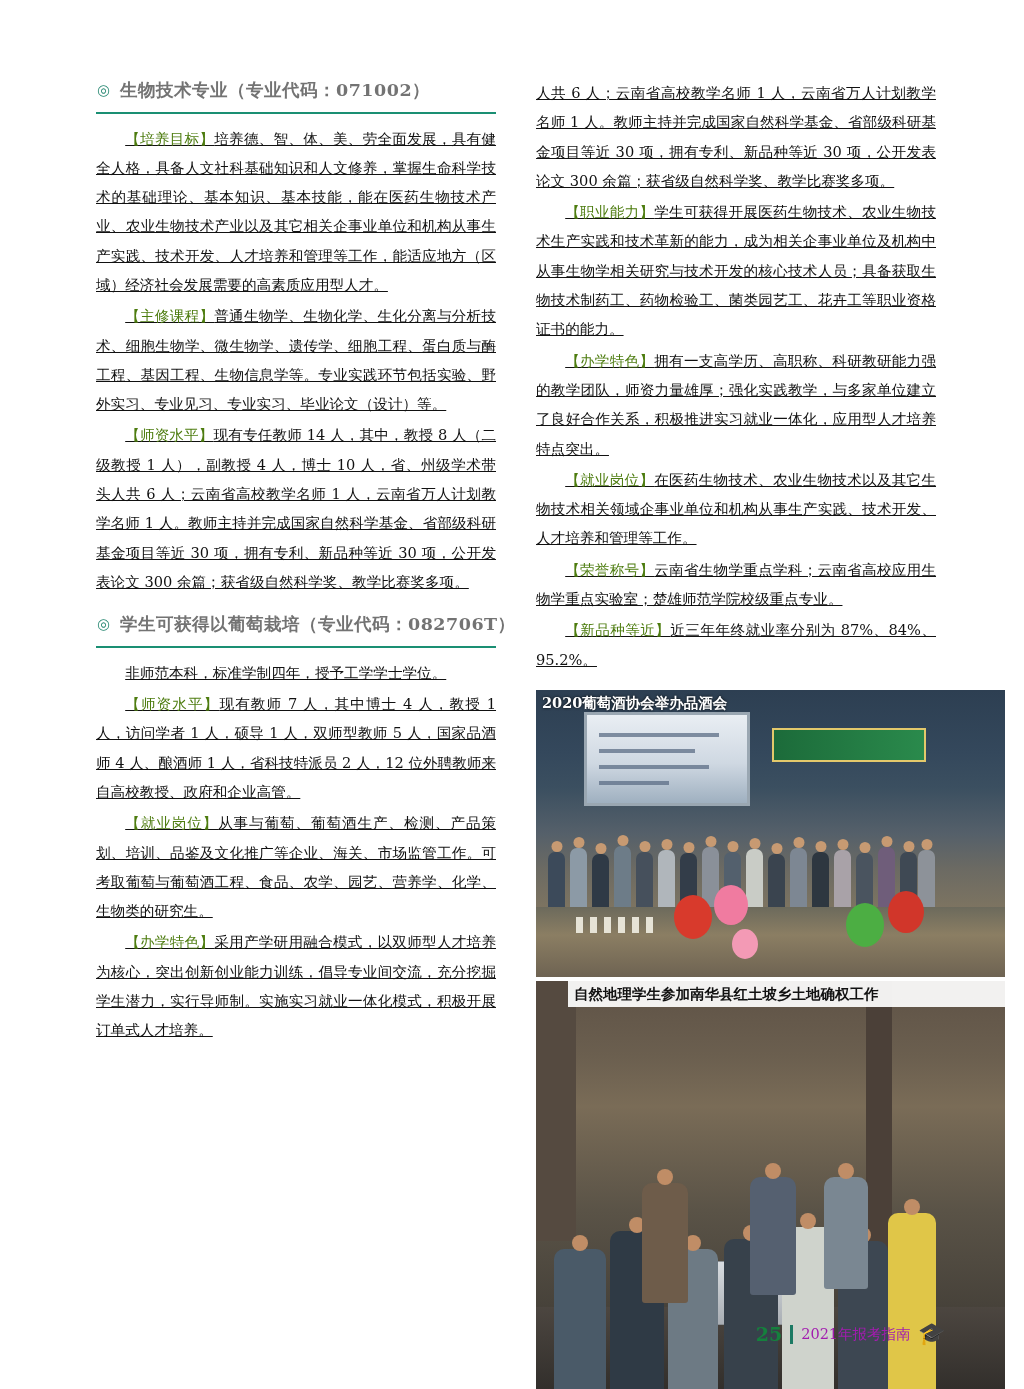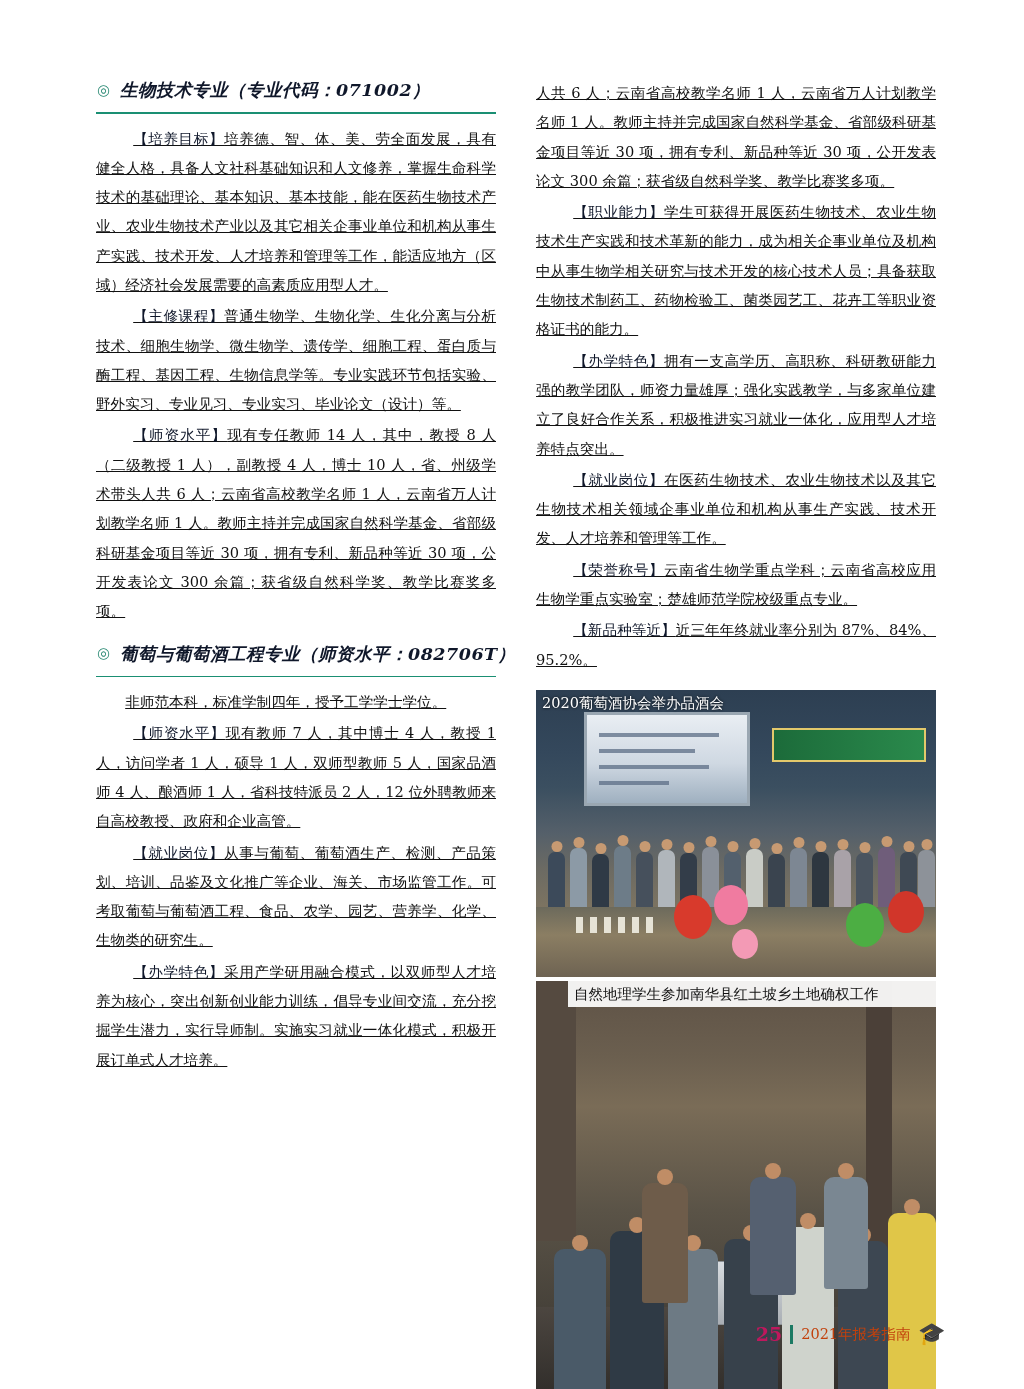--- a/index.html
+++ b/index.html
@@ -48,24 +48,23 @@
     flex: 0 0 auto;
     color: #2b8a74;
     font-size: 15px;
     line-height: 15px;
     text-align: center;
   }
   .section-title {
     font-family: "DejaVu Serif", "Liberation Serif", serif;
     font-weight: bold;
     font-size: 17.5px;
-    color: #0f172a;
+    color: #737373;
     letter-spacing: 0.5px;
     white-space: nowrap;
-    font-style: italic;
   }
   .rule {
     height: 1.5px;
     background: #1a8f73;
     margin: 4px 0 10px 0;
   }
 
   p.para {
     margin: 0 0 2px 0;
     font-family: "DejaVu Serif", "Liberation Serif", serif;
@@ -73,33 +72,33 @@
     line-height: 29.3px;
     text-align: justify;
     text-indent: 2em;
     color: #111;
     text-decoration: underline;
   }
   p.para.no-indent { text-indent: 0; }
 
   .tag {
     display: inline;
-    color: #0f172a;
+    color: #4d7c0f;
     font-family: "DejaVu Serif", "Liberation Serif", serif;
     font-size: 14.6px;
     font-weight: normal;
-    margin-left: 8px;
   }
 
   
   .photo {
     position: relative;
-    width: 400px;
+    width: 469px;
     overflow: hidden;
     background: #333;
+    font-weight: bold;
   }
   .photo-caption {
     position: absolute;
     left: 0;
     top: 0;
     color: #ffffff;
     font-family: "DejaVu Serif", "Liberation Serif", serif;
     font-size: 14.5px;
     line-height: 22px;
     padding: 2px 6px;
@@ -209,30 +208,30 @@
     position: absolute;
     right: 78px;
     bottom: 44px;
     display: flex;
     align-items: center;
     gap: 8px;
   }
   .footer .pageno {
     font-family: "DejaVu Serif", "Liberation Serif", serif;
     font-size: 19px;
-    color: #be185d;
+    color: #15803d;
     font-weight: bold;
   }
   .footer .divider {
     width: 3px; height: 19px; background: #1c7a63;
   }
   .footer .ftext {
     font-family: "DejaVu Serif", "Liberation Serif", serif;
     font-size: 14.5px;
-    color: #c2410c;
+    color: #a21caf;
   }
   .footer .cap-icon { color: #2b6fa8; font-size: 22px; line-height: 22px; }
 </style>
 </head>
 <body>
 
 <div class="page">
 
   <div class="columns">
 
@@ -245,21 +244,21 @@
       <div class="rule"></div>
 
       <p class="para"><span class="tag">【培养目标】</span><span>培养德、智、体、美、劳全面发展，具有健全人格，具备人文社科基础知识和人文修养，掌握生命科学技术的基础理论、基本知识、基本技能，能在医药生物技术产业、农业生物技术产业以及其它相关企事业单位和机构从事生产实践、技术开发、人才培养和管理等工作，能适应地方（区域）经济社会发展需要的高素质应用型人才。</span></p>
       <p class="para"><span class="tag">【主修课程】</span><span>普通生物学、生物化学、生化分离与分析技术、细胞生物学、微生物学、遗传学、细胞工程、蛋白质与酶工程、基因工程、生物信息学等。专业实践环节包括实验、野外实习、专业见习、专业实习、毕业论文（设计）等。</span></p>
       <p class="para"><span class="tag">【师资水平】</span><span>现有专任教师 14 人，其中，教授 8 人（二级教授 1 人），副教授 4 人，博士 10 人，省、州级学术带头人共 6 人；云南省高校教学名师 1 人，云南省万人计划教学名师 1 人。教师主持并完成国家自然科学基金、省部级科研基金项目等近 30 项，拥有专利、新品种等近 30 项，公开发表论文 300 余篇；获省级自然科学奖、教学比赛奖多项。</span></p>
 
       <div style="height:14px"></div>
 
       <div class="section-head">
         <span class="diamond-icon">◎</span>
-        <span class="section-title">葡萄与葡萄酒工程专业（师资水平：082706T）</span>
+        <span class="section-title">学生可获得以葡萄栽培（专业代码：082706T）</span>
       </div>
       <div class="rule"></div>
 
       <p class="para"><span>非师范本科，标准学制四年，授予工学学士学位。</span></p>
       <p class="para"><span class="tag">【师资水平】</span><span>现有教师 7 人，其中博士 4 人，教授 1 人，访问学者 1 人，硕导 1 人，双师型教师 5 人，国家品酒师 4 人、酿酒师 1 人，省科技特派员 2 人，12 位外聘教师来自高校教授、政府和企业高管。</span></p>
       <p class="para"><span class="tag">【就业岗位】</span><span>从事与葡萄、葡萄酒生产、检测、产品策划、培训、品鉴及文化推广等企业、海关、市场监管工作。可考取葡萄与葡萄酒工程、食品、农学、园艺、营养学、化学、生物类的研究生。</span></p>
       <p class="para"><span class="tag">【办学特色】</span><span>采用产学研用融合模式，以双师型人才培养为核心，突出创新创业能力训练，倡导专业间交流，充分挖掘学生潜力，实行导师制。实施实习就业一体化模式，积极开展订单式人才培养。</span></p>
 
     </div>
 

